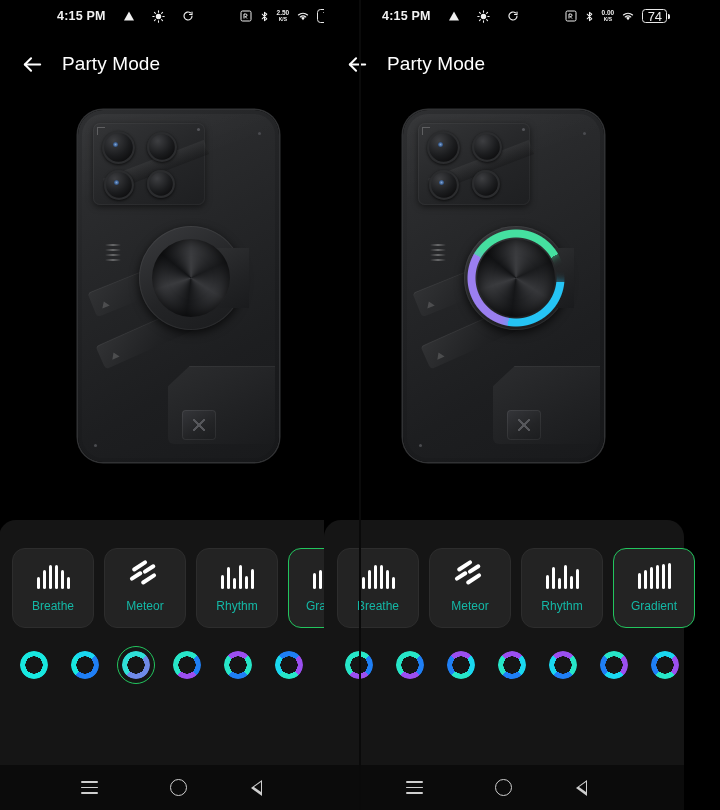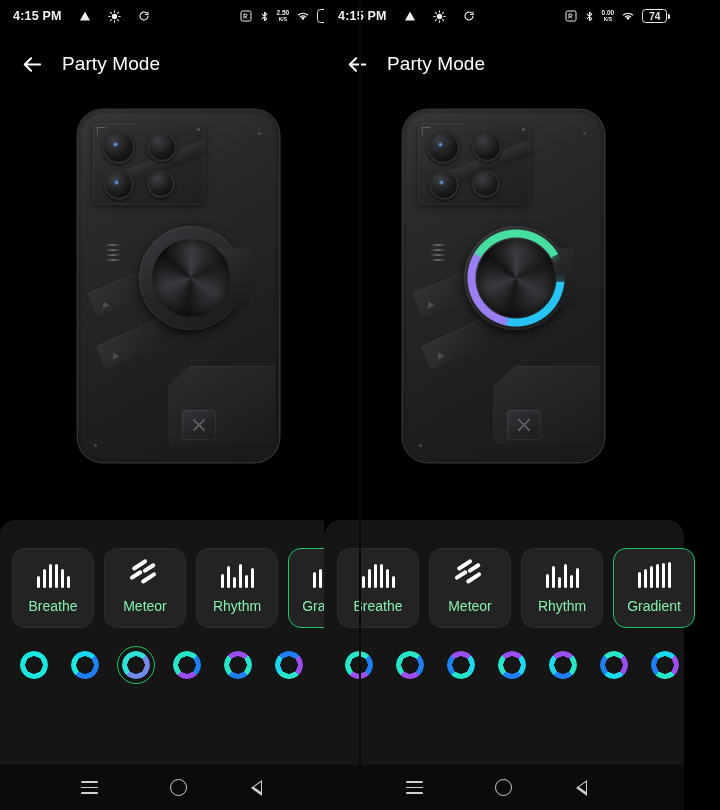--- a/index.html
+++ b/index.html
@@ -6,32 +6,32 @@
   body{width:720px;height:810px;overflow:hidden;font-family:"Liberation Sans",sans-serif;}
   .stage{position:relative;width:720px;height:810px;background:#000;overflow:hidden;}
   .panel{position:absolute;top:0;width:360px;height:810px;background:#000;overflow:hidden;}
   .panel.left{left:0;}
   .panel.right{left:360px;}
   .seam{position:absolute;left:359px;top:0;width:2px;height:810px;background:#0a0a0a;z-index:40;}
 
   
   .statusbar{position:absolute;top:0;left:0;width:360px;height:32px;display:flex;align-items:center;
              justify-content:space-between;padding:0 14px;box-sizing:border-box;color:#e9e9e9;}
-  .sb-left{display:flex;align-items:center;gap:17px;}
+  .sb-left{display:flex;align-items:center;gap:17px;margin-left:44px;}
   .sb-right{display:flex;align-items:center;gap:7px;}
   .sb-time{font-size:12.5px;font-weight:600;letter-spacing:.2px;color:#f2f2f2;}
   .ico{display:inline-block;line-height:1;}
   .ico svg{display:block;}
   .netspeed{display:flex;flex-direction:column;align-items:center;justify-content:center;line-height:1;}
   .netspeed .n1{font-size:6.5px;font-weight:700;color:#f0f0f0;}
   .netspeed .n2{font-size:5px;font-weight:700;color:#f0f0f0;margin-top:.5px;}
   .batt{display:flex;align-items:center;}
   .batt-body{width:23px;height:12px;border:1.4px solid #e7e7e7;border-radius:3.5px;display:flex;
              align-items:center;justify-content:center;}
-  .batt-num{font-size:10px;font-weight:700;color:#ededed;letter-spacing:-.2px;}
+  .batt-num{font-size:13px;font-weight:400;color:#ededed;letter-spacing:-.2px;}
   .batt-cap{width:1.8px;height:5px;background:#e7e7e7;border-radius:0 1.5px 1.5px 0;margin-left:1px;}
 
   
   .appbar{position:absolute;top:40px;left:0;width:360px;height:48px;display:flex;align-items:center;gap:17px;padding-left:20px;box-sizing:border-box;}
   .back-btn{width:26px;height:26px;display:flex;align-items:center;justify-content:center;cursor:pointer;}
   .title{font-size:19px;font-weight:400;color:#fff;letter-spacing:.1px;}
 
   
   .preview{position:absolute;top:96px;left:0;width:360px;height:400px;}
   .phone{position:absolute;left:79px;top:14px;width:201px;height:352px;border-radius:25px;
@@ -96,21 +96,21 @@
   .ring-seg{position:absolute;inset:0;border-radius:50%;}
 
   
   .sheet{position:absolute;left:0;bottom:0;width:360px;height:290px;background:#151515;
          border-radius:17px 17px 0 0;}
   .modes{position:absolute;top:28px;left:0;width:360px;display:flex;gap:10px;padding:0 13px;box-sizing:border-box;}
   .mode{width:82px;height:80px;border-radius:13px;background:#232323;border:1.6px solid #2d2d2d;
         display:flex;flex-direction:column;align-items:center;justify-content:center;gap:10px;
         box-sizing:border-box;cursor:pointer;flex:none;}
   .mode.sel{border-color:#22c55e;}
-  .mode-label{font-size:14px;color:#86efac;white-space:nowrap;}
+  .mode-label{font-size:12px;color:#14b8a6;white-space:nowrap;}
   .bars{display:flex;align-items:flex-end;gap:3px;height:26px;}
   .bars i{width:3px;background:#fff;border-radius:2px;}
   .meteor{position:relative;width:32px;height:26px;}
   .meteor i{position:absolute;height:3.6px;background:#fff;border-radius:3px;transform:rotate(-33deg);}
 
   .swatches{position:absolute;top:126px;left:0;width:360px;display:flex;gap:13px;padding:0 16px;box-sizing:border-box;}
   .sw-wrap{position:relative;width:38px;height:38px;flex:none;cursor:pointer;display:flex;align-items:center;justify-content:center;}
   .sw-wrap.sel:before{content:"";position:absolute;inset:0;border-radius:50%;border:1.7px solid #22c55e;}
   .sw{width:28px;height:28px;border-radius:50%;
       -webkit-mask:radial-gradient(circle,transparent 0 43%,#000 44%);

